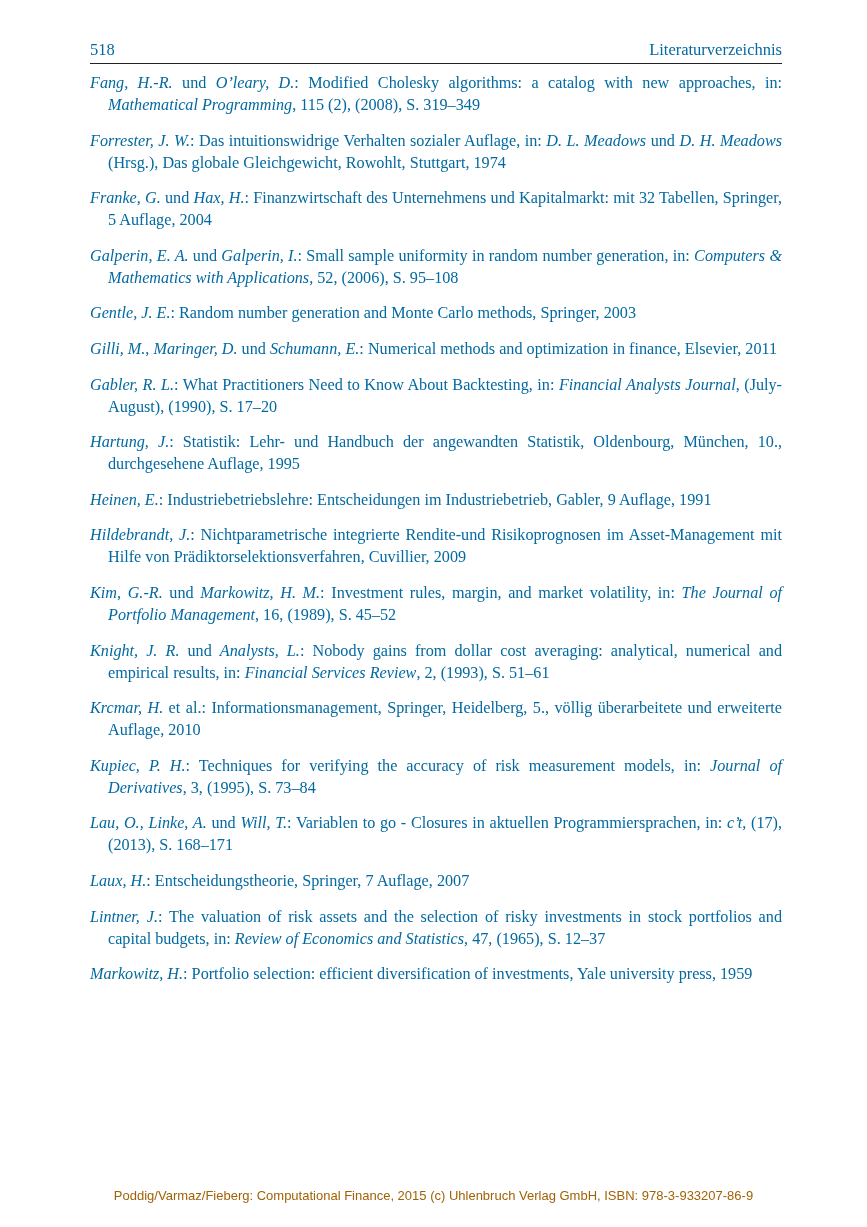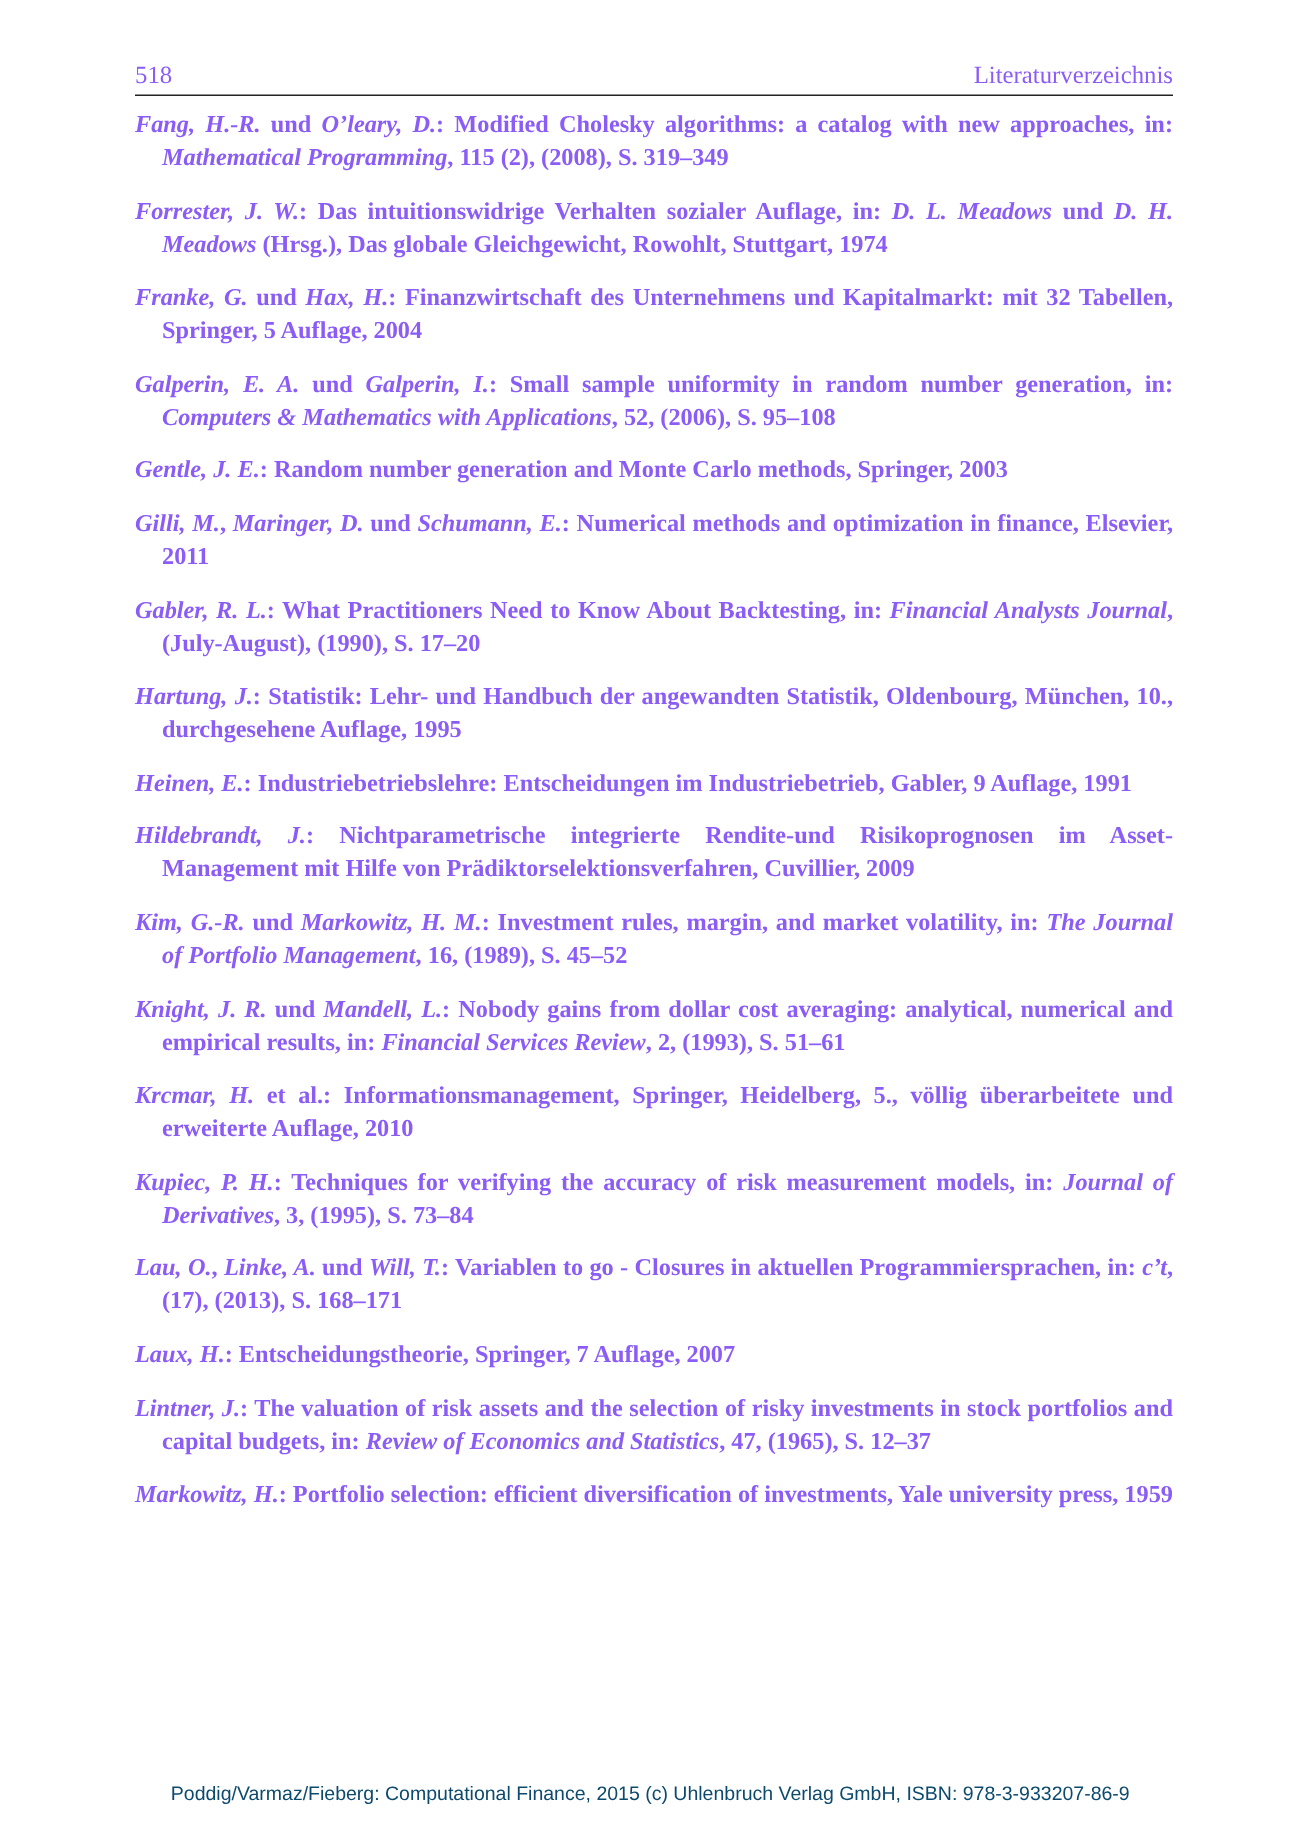--- a/index.html
+++ b/index.html
@@ -1,22 +1,22 @@
 <!DOCTYPE html>
 <html><head>
   <meta charset="utf-8">
   <style>
     html, body { margin: 0; padding: 0; background: #ffffff; }
     body { width: 867px; height: 1227px; position: relative; overflow: hidden; }
-    .page { position: absolute; left: 90px; top: 40px; width: 692px; font-family: "Liberation Serif", serif; color: #8b5cf6; }
+    .page { position: absolute; left: 90px; top: 40px; width: 692px; font-family: "Liberation Serif", serif; color: #0369a1; }
     .header { display: flex; justify-content: space-between; align-items: baseline; font-size: 16.5px; padding-bottom: 3px; border-bottom: 1px solid #222; }
-    .refs { margin-top: 8px; font-weight: bold; }
+    .refs { margin-top: 8px; }
     .ref { font-size: 16.2px; line-height: 22px; text-align: justify; padding-left: 18px; text-indent: -18px; margin-bottom: 13.6px; }
     .ref i { font-style: italic; }
-    .footer { position: absolute; left: 0; width: 867px; top: 1188px; text-align: center; font-family: "Liberation Sans", sans-serif; font-size: 13px; color: #0c4a6e; }
+    .footer { position: absolute; left: 0; width: 867px; top: 1188px; text-align: center; font-family: "Liberation Sans", sans-serif; font-size: 13px; color: #a16207; }
   </style>
 </head>
 <body>
 
 <div class="page">
   <div class="header">
     <span>518</span>
     <span>Literaturverzeichnis</span>
   </div>
   <div class="refs" id="refs">
@@ -24,21 +24,21 @@
       <div class="ref"><i>Forrester, J. W.</i><span>: Das intuitionswidrige Verhalten sozialer Auflage, in: </span><i>D. L. Meadows</i><span> und </span><i>D. H. Meadows</i><span> (Hrsg.), Das globale Gleichgewicht, Rowohlt, Stuttgart, 1974</span></div>
       <div class="ref"><i>Franke, G.</i><span> und </span><i>Hax, H.</i><span>: Finanzwirtschaft des Unternehmens und Kapitalmarkt: mit 32 Tabellen, Springer, 5 Auflage, 2004</span></div>
       <div class="ref"><i>Galperin, E. A.</i><span> und </span><i>Galperin, I.</i><span>: Small sample uniformity in random number generation, in: </span><i>Computers &amp; Mathematics with Applications</i><span>, 52, (2006), S. 95–108</span></div>
       <div class="ref"><i>Gentle, J. E.</i><span>: Random number generation and Monte Carlo methods, Springer, 2003</span></div>
       <div class="ref"><i>Gilli, M.</i><span>, </span><i>Maringer, D.</i><span> und </span><i>Schumann, E.</i><span>: Numerical methods and optimization in finance, Elsevier, 2011</span></div>
       <div class="ref"><i>Gabler, R. L.</i><span>: What Practitioners Need to Know About Backtesting, in: </span><i>Financial Analysts Journal</i><span>, (July-August), (1990), S. 17–20</span></div>
       <div class="ref"><i>Hartung, J.</i><span>: Statistik: Lehr- und Handbuch der angewandten Statistik, Oldenbourg, München, 10., durchgesehene Auflage, 1995</span></div>
       <div class="ref"><i>Heinen, E.</i><span>: Industriebetriebslehre: Entscheidungen im Industriebetrieb, Gabler, 9 Auflage, 1991</span></div>
       <div class="ref"><i>Hildebrandt, J.</i><span>: Nichtparametrische integrierte Rendite-und Risikoprognosen im Asset-Management mit Hilfe von Prädiktorselektionsverfahren, Cuvillier, 2009</span></div>
       <div class="ref"><i>Kim, G.-R.</i><span> und </span><i>Markowitz, H. M.</i><span>: Investment rules, margin, and market volatility, in: </span><i>The Journal of Portfolio Management</i><span>, 16, (1989), S. 45–52</span></div>
-      <div class="ref"><i>Knight, J. R.</i><span> und </span><i>Mandell, L.</i><span>: Nobody gains from dollar cost averaging: analytical, numerical and empirical results, in: </span><i>Financial Services Review</i><span>, 2, (1993), S. 51–61</span></div>
+      <div class="ref"><i>Knight, J. R.</i><span> und </span><i>Analysts, L.</i><span>: Nobody gains from dollar cost averaging: analytical, numerical and empirical results, in: </span><i>Financial Services Review</i><span>, 2, (1993), S. 51–61</span></div>
       <div class="ref"><i>Krcmar, H.</i><span> et al.: Informationsmanagement, Springer, Heidelberg, 5., völlig überarbeitete und erweiterte Auflage, 2010</span></div>
       <div class="ref"><i>Kupiec, P. H.</i><span>: Techniques for verifying the accuracy of risk measurement models, in: </span><i>Journal of Derivatives</i><span>, 3, (1995), S. 73–84</span></div>
       <div class="ref"><i>Lau, O.</i><span>, </span><i>Linke, A.</i><span> und </span><i>Will, T.</i><span>: Variablen to go - Closures in aktuellen Programmiersprachen, in: </span><i>c’t</i><span>,  (17), (2013), S. 168–171</span></div>
       <div class="ref"><i>Laux, H.</i><span>: Entscheidungstheorie, Springer, 7 Auflage, 2007</span></div>
       <div class="ref"><i>Lintner, J.</i><span>: The valuation of risk assets and the selection of risky investments in stock portfolios and capital budgets, in: </span><i>Review of Economics and Statistics</i><span>, 47, (1965), S. 12–37</span></div>
       <div class="ref"><i>Markowitz, H.</i><span>: Portfolio selection: efficient diversification of investments, Yale university press, 1959</span></div>
     </div>
 </div>
 
 <div class="footer">Poddig/Varmaz/Fieberg: Computational Finance, 2015  (c) Uhlenbruch Verlag GmbH, ISBN: 978-3-933207-86-9</div>

